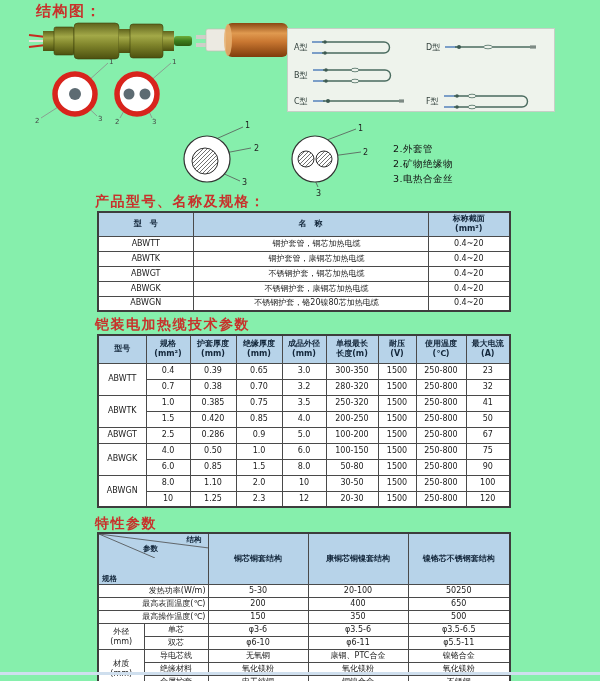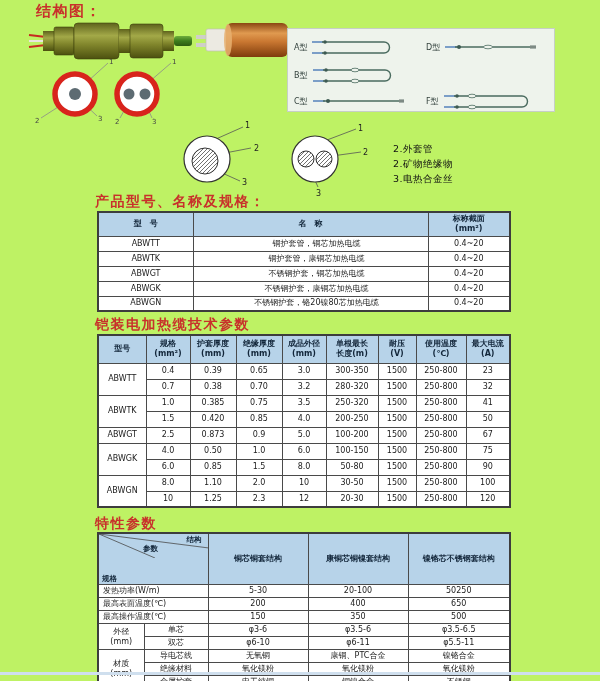--- a/index.html
+++ b/index.html
@@ -1,17 +1,17 @@
 <!DOCTYPE html>
 <html><head>
 <meta charset="utf-8">
 <style>
   *{margin:0;padding:0;box-sizing:border-box}
   html,body{background:#fbfbf8}
-  .page{position:relative;width:600px;height:681px;background:#bef264;overflow:hidden;
+  .page{position:relative;width:600px;height:681px;background:#86efac;overflow:hidden;
         font-family:"DejaVu Sans","Liberation Sans",sans-serif;color:#1a1a1a}
   .abs{position:absolute}
   .title{color:#c8312b;font-weight:bold;font-size:14px;letter-spacing:1.5px;white-space:nowrap}
 
   
   .types-panel{left:287px;top:28px;width:268px;height:84px;background:#eef3ec;border:1px solid #c6cfc6}
   .type-item{display:flex;align-items:center;gap:3px}
   .type-label{font-size:8px;color:#33413d;white-space:nowrap}
   .photo-legend{left:176px;top:69px;width:150px;font-size:7px;line-height:10px;color:#3a3a3a}
   .cross-legend{left:393px;top:141px;font-size:9.5px;line-height:15px;color:#111;letter-spacing:.5px}
@@ -21,21 +21,21 @@
   th,td{border:1px solid #4a4a4a;font-size:8px;text-align:center;vertical-align:middle;
         padding:0 2px;overflow:hidden;line-height:1.25}
   th{background:#b7d3e9;font-weight:bold;white-space:pre-line;color:#12263a}
   #t1 th{height:24px}
   #t1 td{height:15px}
   #t1 td.lname{text-align:center;padding-left:14px}
   #t2 th{height:28px}
   #t2 td{height:16px}
   #t3 th{height:24px}
   #t3 td{height:13px}
-  #t3 td.lbl{text-align:left;padding-left:4px}
+  #t3 td.lbl{text-align:right;padding-left:19px}
   #t3 td.grp{white-space:pre-line}
   th.corner{position:relative;padding:0}
   .corner-lbl{position:absolute;font-size:7.5px;font-weight:bold}
 </style>
 </head>
 <body>
 
 <div class="page">
 
   <div class="abs title" style="left:36px;top:2px;font-size:15px">结构图：</div>
@@ -310,21 +310,21 @@
           <td>0.85</td>
           <td>4.0</td>
           <td>200-250</td>
           <td>1500</td>
           <td>250-800</td>
           <td>50</td>
         </tr>
         <tr>
           <td rowspan="1">ABWGT</td>
           <td>2.5</td>
-          <td>0.873</td>
+          <td>0.286</td>
           <td>0.9</td>
           <td>5.0</td>
           <td>100-200</td>
           <td>1500</td>
           <td>250-800</td>
           <td>67</td>
         </tr>
         <tr>
           <td rowspan="2">ABWGK</td>
           <td>4.0</td>

